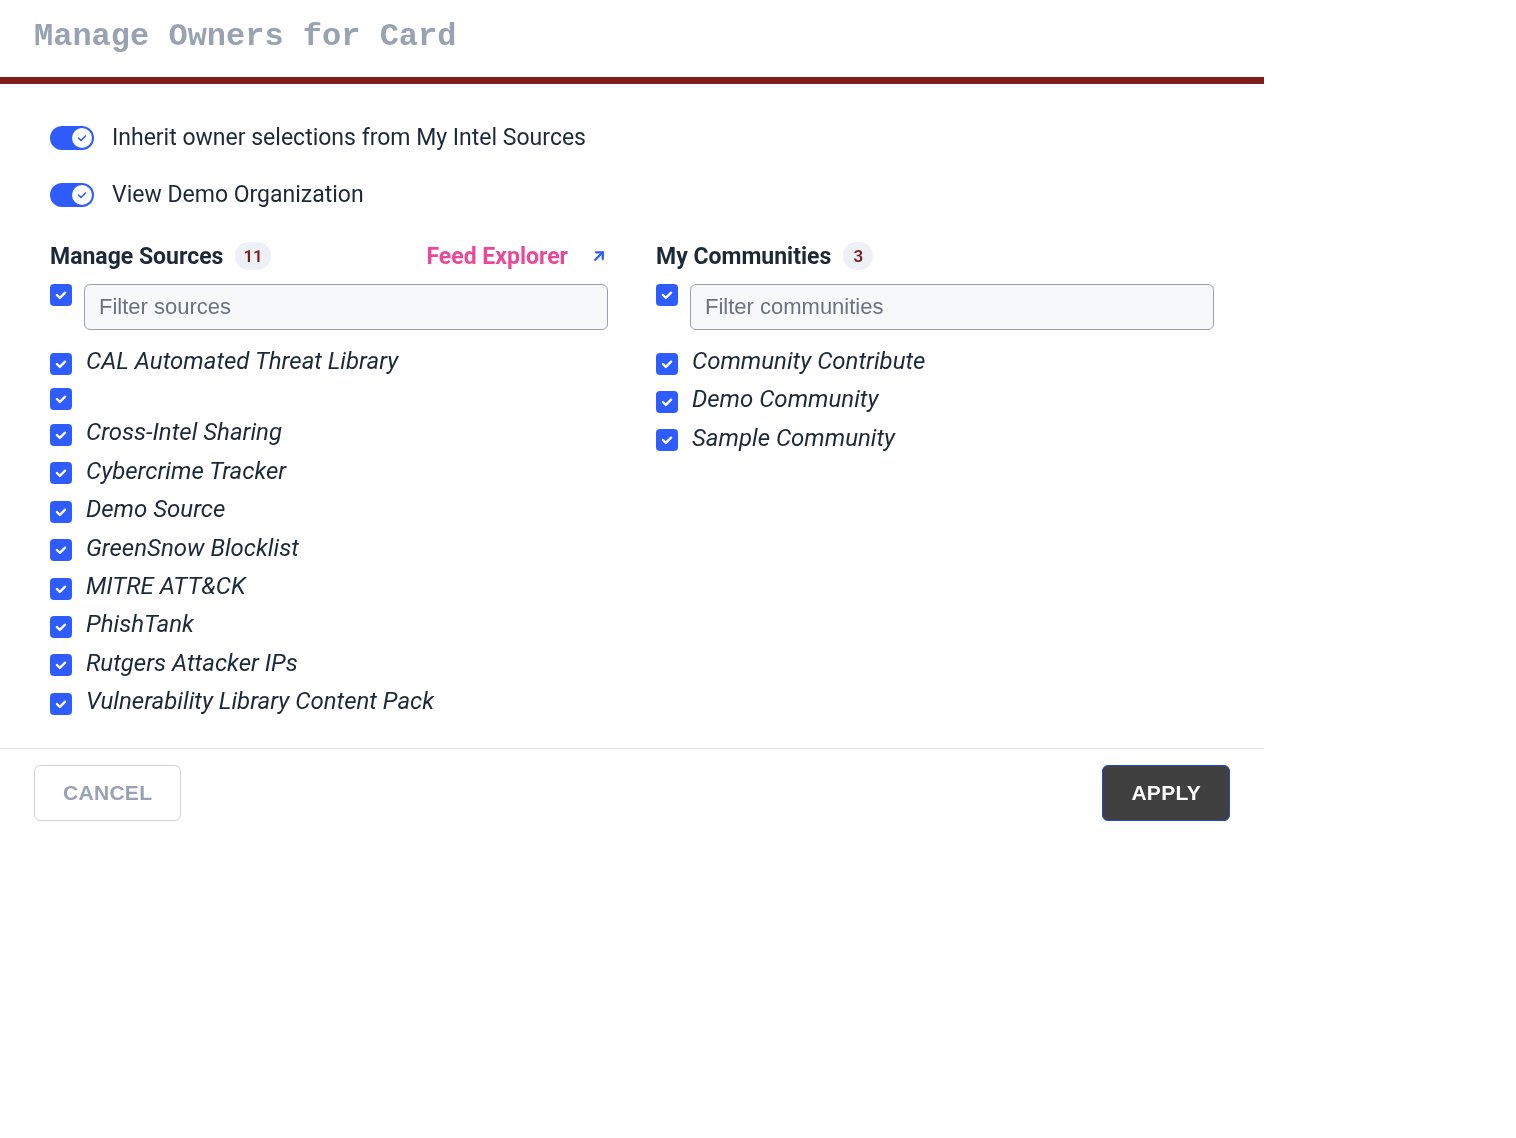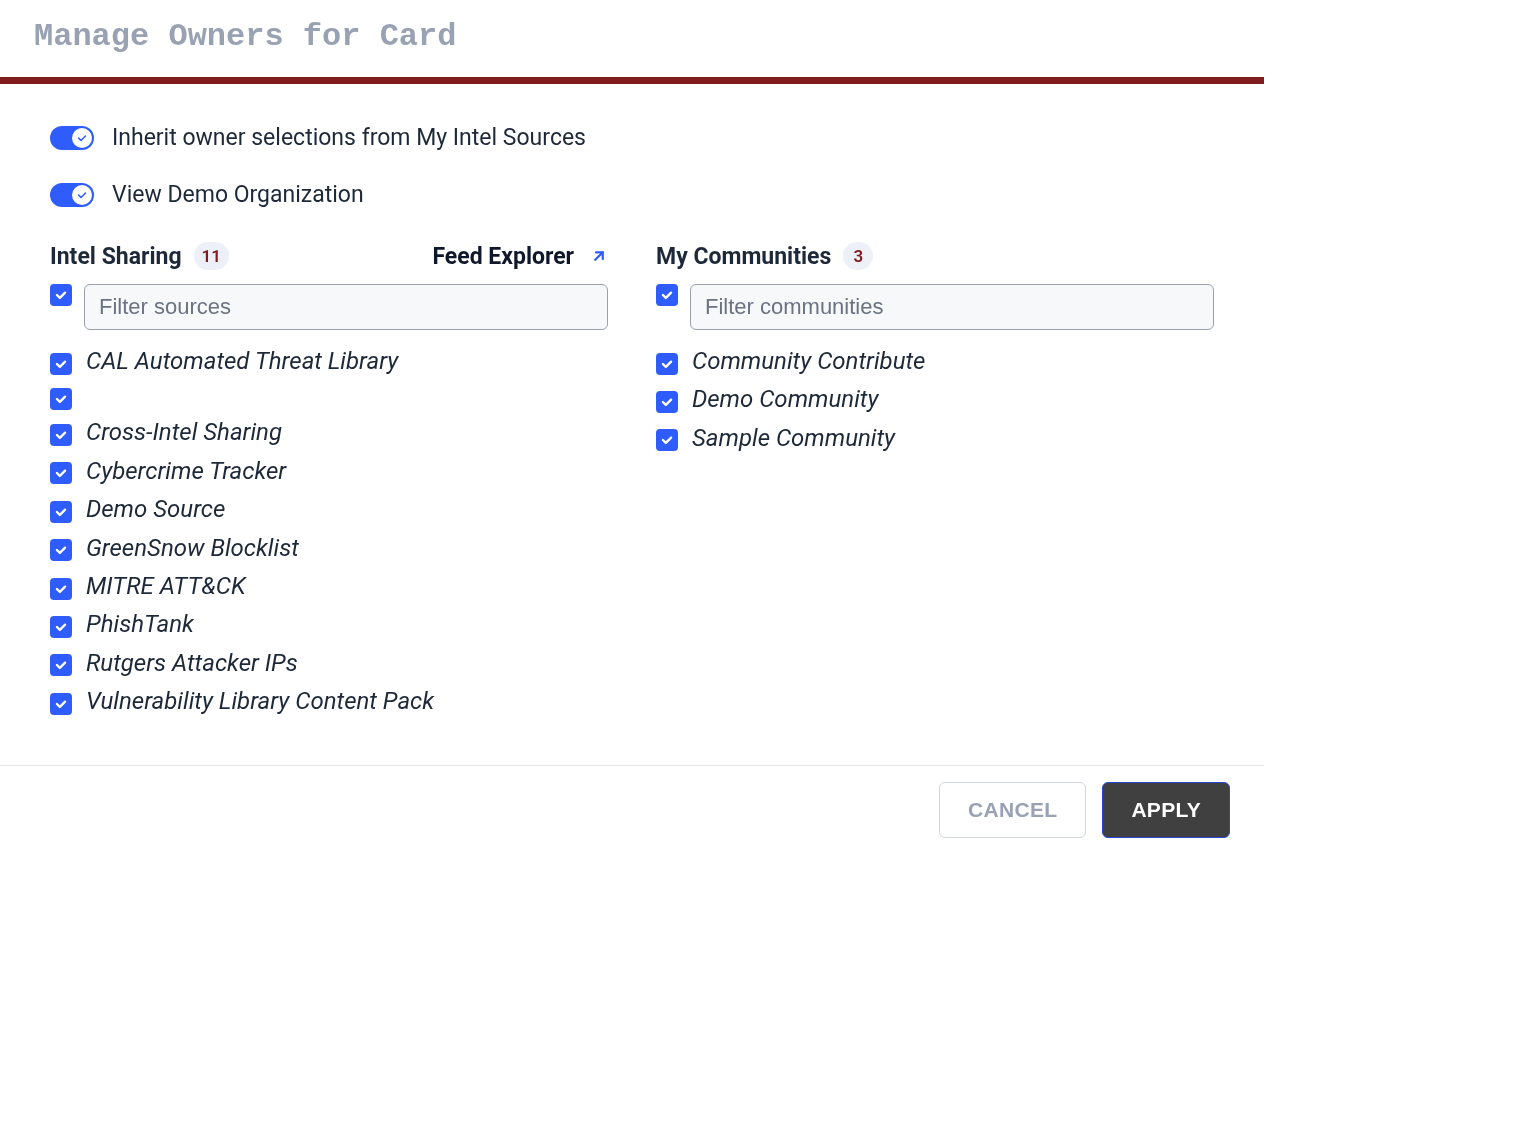--- a/index.html
+++ b/index.html
@@ -87,27 +87,27 @@
     padding: 0 8px;
     border-radius: 14px;
     background: #eef0f8;
     color: #7f1d1d;
     font-size: 17px;
     font-weight: 600;
     margin-left: 12px;
   }
   .feed-link {
     margin-left: auto;
-    color: #0f172a;
+    color: #ec4899;
     font-size: 23px;
     font-weight: 700;
     text-decoration: none;
     display: inline-flex;
     align-items: center;
-    gap: 16px;
+    gap: 22px;
     cursor: pointer;
   }
   .feed-link svg { width: 18px; height: 18px; }
   .filter-row {
     display: flex;
     align-items: flex-start;
     gap: 12px;
     margin-bottom: 12px;
   }
   .checkbox {
@@ -144,23 +144,23 @@
   .item-row .checkbox { margin-top: 5px; }
   .item-label {
     font-size: 24px;
     color: #1d2939;
     line-height: 1.35;
   }
   .dialog-footer {
     border-top: 1px solid #e4e7ec;
     padding: 16px 34px 18px 34px;
     display: flex;
-    justify-content: flex-end;
+    justify-content: space-between;
     gap: 16px;
-    margin-top: 24px;
+    margin-top: 7px;
   }
   .btn {
     height: 56px;
     padding: 0 28px;
     border-radius: 6px;
     font-size: 21px;
     font-weight: 700;
     cursor: pointer;
     display: inline-flex;
     align-items: center;
@@ -208,21 +208,21 @@
             </svg>
         </div>
       </div>
       <span class="toggle-label">View Demo Organization</span>
     </div>
 
     <div class="columns">
 
       <div class="col">
         <div class="col-header">
-          <span class="col-title">Intel Sharing</span>
+          <span class="col-title">Manage Sources</span>
           <span class="count-pill">11</span>
           <a class="feed-link">
             <span>Feed Explorer</span>
             <svg viewBox="0 0 24 24" fill="none" stroke="#2f5cff" stroke-width="3" stroke-linecap="round" stroke-linejoin="round">
                 <line x1="7" y1="17" x2="17" y2="7"></line>
                 <polyline points="8 7 17 7 17 16"></polyline>
               </svg>
           </a>
         </div>
         <div class="filter-row">

